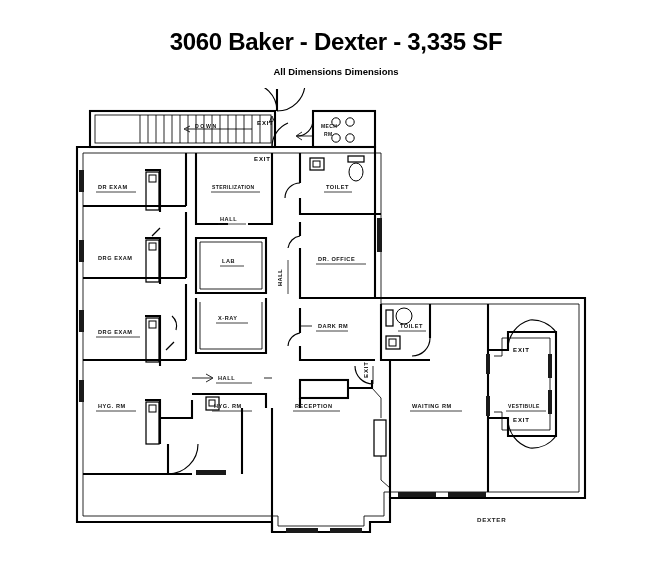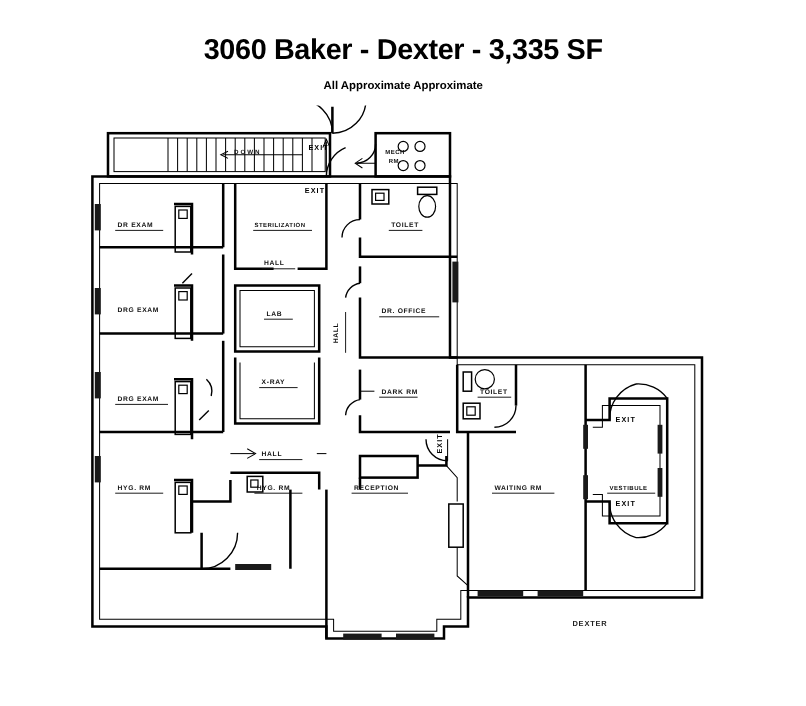--- a/index.html
+++ b/index.html
@@ -100,21 +100,21 @@
   .underline { stroke: #111111; stroke-width: 0.8; }
   .fixture { fill: none; stroke: #000000; stroke-width: 1.0; }
 </style>
 </head>
 <body>
 
 <div id="sheet">
 
   <div class="title">3060 Baker - Dexter - 3,335 SF</div>
 
-  <div class="subtitle">All Approximate Approximate</div>
+  <div class="subtitle">All Dimensions Dimensions</div>
 
   <div id="plan">
     <svg class="plan-svg" viewBox="0 0 672 470" width="672" height="470" xmlns="http://www.w3.org/2000/svg">
 
       <g>
         <rect class="wall" x="90" y="23" width="185" height="36"></rect>
         <rect class="wall-hair" x="95" y="27" width="176" height="28"></rect>
 
         <line class="wall-hair" x1="140" y1="27" x2="140" y2="55"></line>
         <line class="wall-hair" x1="148" y1="27" x2="148" y2="55"></line>

